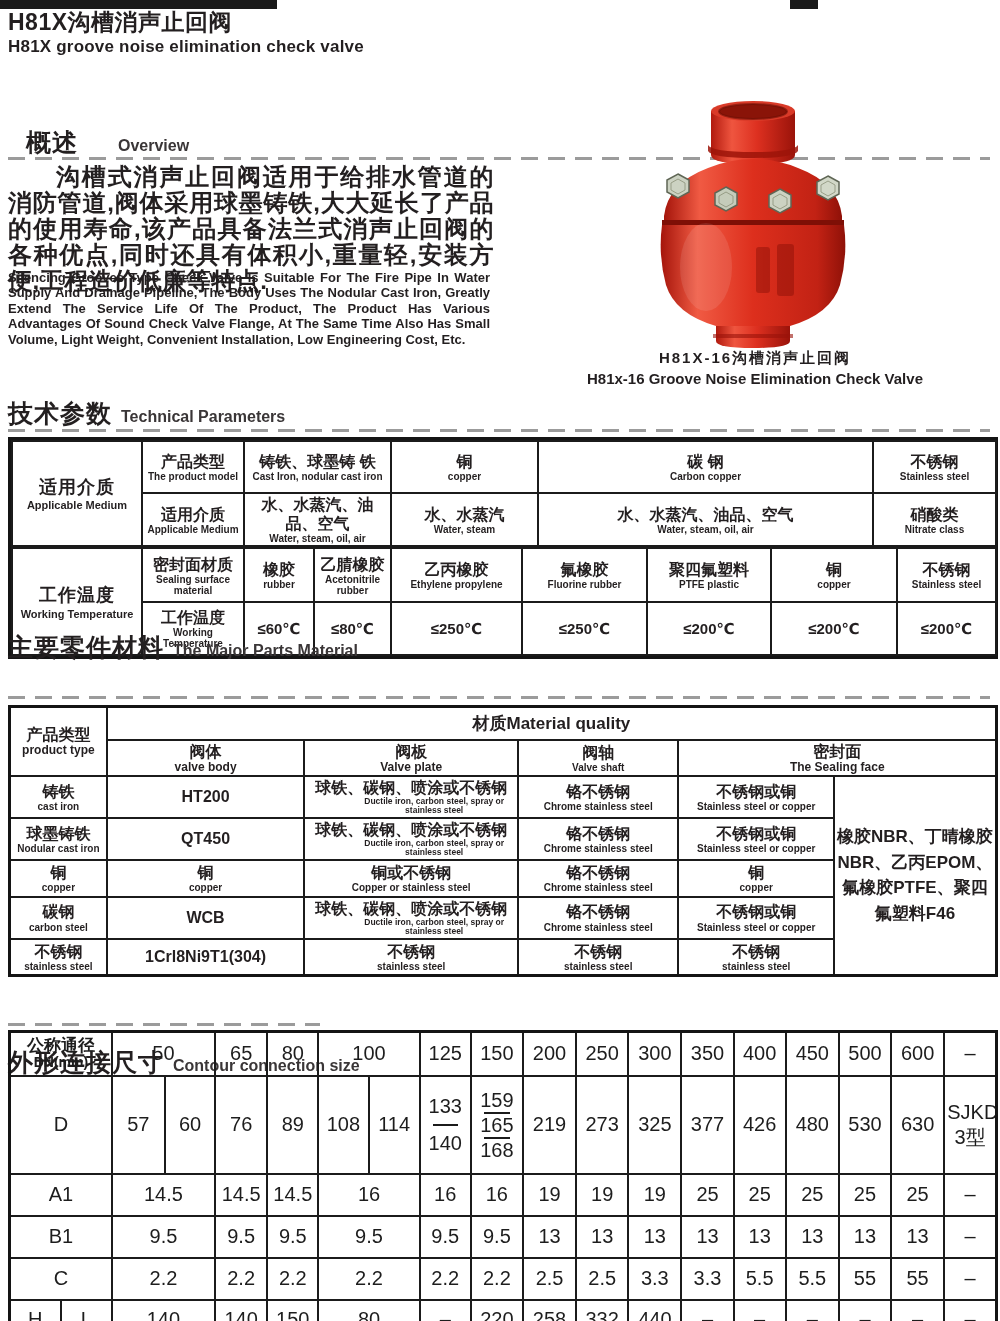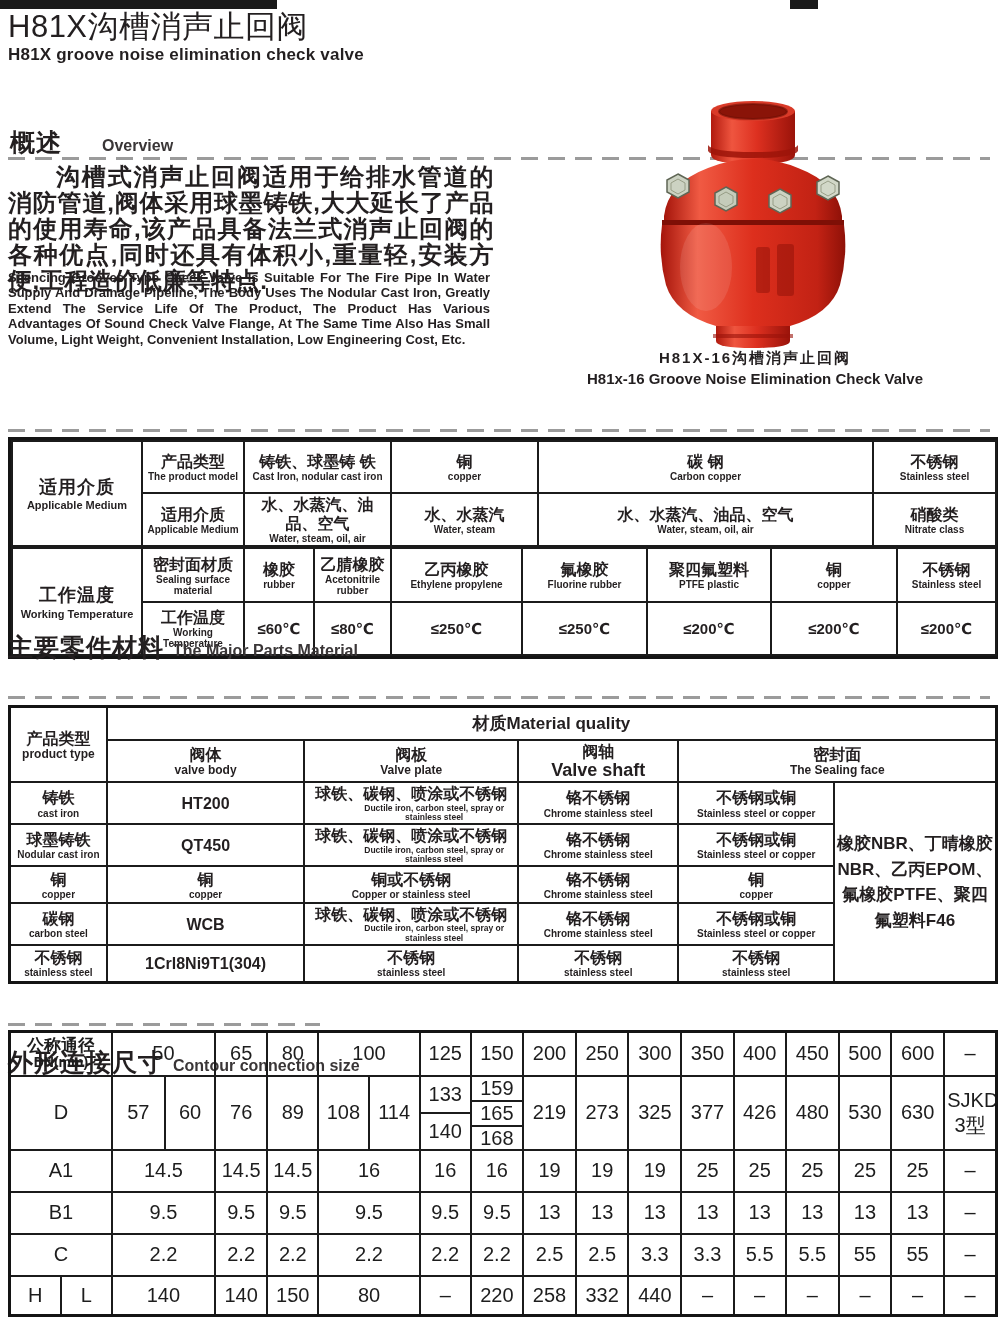--- a/index.html
+++ b/index.html
@@ -3,21 +3,21 @@
 <meta charset="utf-8">
 <style>
   * { margin:0; padding:0; box-sizing:border-box; }
   html,body { background:#ffffff; }
   body { font-family:"Liberation Sans","DejaVu Sans",sans-serif; color:#231f20; }
   .page { position:relative; width:1000px; height:1321px; background:#fff; overflow:hidden; }
   .abs { position:absolute; }
 
   .topbar { position:absolute; top:0; height:9px; background:#1a1a1a; }
 
-  .title-zh { font-size:31px; font-weight:400; letter-spacing:0.5px; line-height:1.0; }
+  .title-zh { font-size:23px; font-weight:700; letter-spacing:0.5px; line-height:1.0; }
   .title-en { font-size:17px; font-weight:700; letter-spacing:0.2px; margin-top:3px; }
 
   .sec-head { display:flex; align-items:baseline; gap:9px; }
   .sec-zh { font-size:25px; font-weight:700; letter-spacing:1px; }
   .sec-en { font-size:16px; font-weight:700; color:#3a3637; }
   .dashes { height:3px; background:repeating-linear-gradient(90deg,#9b9b9b 0 17px,transparent 17px 27px); }
 
   .para-zh { font-size:24px; font-weight:700; line-height:26px; text-align:justify; text-indent:2em; letter-spacing:0.5px; }
   .para-en { font-size:13px; font-weight:700; line-height:15.4px; text-align:justify; }
 
@@ -35,40 +35,40 @@
   .gzh { font-size:18px; font-weight:700; line-height:1.3; letter-spacing:1px; }
   .gen { font-size:11px; font-weight:700; line-height:1.1; }
   .val { font-size:15px; font-weight:700; }
 
   .mat-quality { font-size:17px; font-weight:700; }
   .note { font-size:17px; font-weight:700; line-height:1.5; }
 
   .dims td { font-size:20px; font-weight:400; color:#1d1d1d; }
   .dims .dnzh { font-size:17px; font-weight:700; line-height:1.1; }
   .dims .dnen { font-size:14px; font-weight:700; line-height:1.1; }
-  .p0 { padding:0 !important;margin-top:20px; }
+  .p0 { padding:12px !important;margin-top:20px; }
   .stack { display:flex; flex-direction:column; height:72px; }
   .stack > div { flex:1; display:flex; align-items:center; justify-content:center; }
   .stack > div + div { border-top:2px solid #1b1b1b; }
   .sjkd { font-size:17px; font-weight:400; line-height:1.25; }
 </style>
 </head>
 <body>
 
 <div class="page">
 
   <div class="topbar" style="left:0; width:277px;"></div>
   <div class="topbar" style="left:790px; width:28px;"></div>
 
   <div class="abs" style="left:8px; top:11px;">
     <div class="title-zh">H81X沟槽消声止回阀</div>
     <div class="title-en">H81X groove noise elimination check valve</div>
   </div>
 
-  <div class="abs sec-head" style="left:10px; top:126px;gap:40px;">
+  <div class="abs sec-head" style="left:26px; top:126px;gap:40px;">
     <span class="sec-zh">概述</span>
     <span class="sec-en">Overview</span>
   </div>
   <div class="abs dashes" style="left:8px; top:157px; width:982px;"></div>
 
   <div class="abs para-zh" style="left:8px; top:164px; width:486px;">沟槽式消声止回阀适用于给排水管道的消防管道,阀体采用球墨铸铁,大大延长了产品的使用寿命,该产品具备法兰式消声止回阀的各种优点,同时还具有体积小,重量轻,安装方便,工程造价低廉等特点.</div>
   <div class="abs para-en" style="left:8px; top:270px; width:482px;">Silencing Grooves Type Check Valve Is Suitable For The Fire Pipe In Water Supply And Drainage Pipeline, The Body Uses The Nodular Cast Iron, Greatly Extend The Service Life Of The Product, The Product Has Various Advantages Of Sound Check Valve Flange, At The Same Time Also Has Small Volume, Light Weight, Convenient Installation, Low Engineering Cost, Etc.</div>
 
   <svg class="abs" style="left:628px; top:95px;" width="250" height="253" viewBox="0 0 250 253">
     <defs>
@@ -113,20 +113,24 @@
       <rect x="128" y="152" width="14" height="46" rx="3"></rect>
       <rect x="149" y="149" width="17" height="52" rx="3"></rect>
     </g>
   </svg>
 
   <div class="abs caption" style="left:575px; top:349px; width:360px;">
     <div class="cap-zh">H81X-16沟槽消声止回阀</div>
     <div class="cap-en">H81x-16 Groove Noise Elimination Check Valve</div>
   </div>
 
+  <div class="abs sec-head" style="left:8px; top:397px;">
+    <span class="sec-zh">技术参数</span>
+    <span class="sec-en">Technical Parameters</span>
+  </div>
   <div class="abs dashes" style="left:8px; top:429px; width:982px;"></div>
 
   <div class="abs outerbox" style="left:8px; top:437px;">
     <table class="t">
       <colgroup>
           <col style="width:130px">
           <col style="width:102px">
           <col style="width:147px">
           <col style="width:147px">
           <col style="width:335px">
@@ -278,21 +282,21 @@
       <td>
             <div class="czh">阀体</div>
             <div class="cen" style="font-size:12px;">valve body</div>
           </td>
       <td>
             <div class="czh">阀板</div>
             <div class="cen" style="font-size:12px;">Valve plate</div>
           </td>
       <td>
             <div class="czh">阀轴</div>
-            <div class="cen" style="font-size:18px;">Valve shaft</div>
+            <div class="cen" style="font-size:10px;">Valve shaft</div>
           </td>
       <td colspan="2">
             <div class="czh">密封面</div>
             <div class="cen" style="font-size:12px;">The Sealing face</div>
           </td>
     </tr>
     <tr style="height:37px;">
       <td>
             <div class="czh">铸铁</div>
             <div class="cen">cast iron</div>

